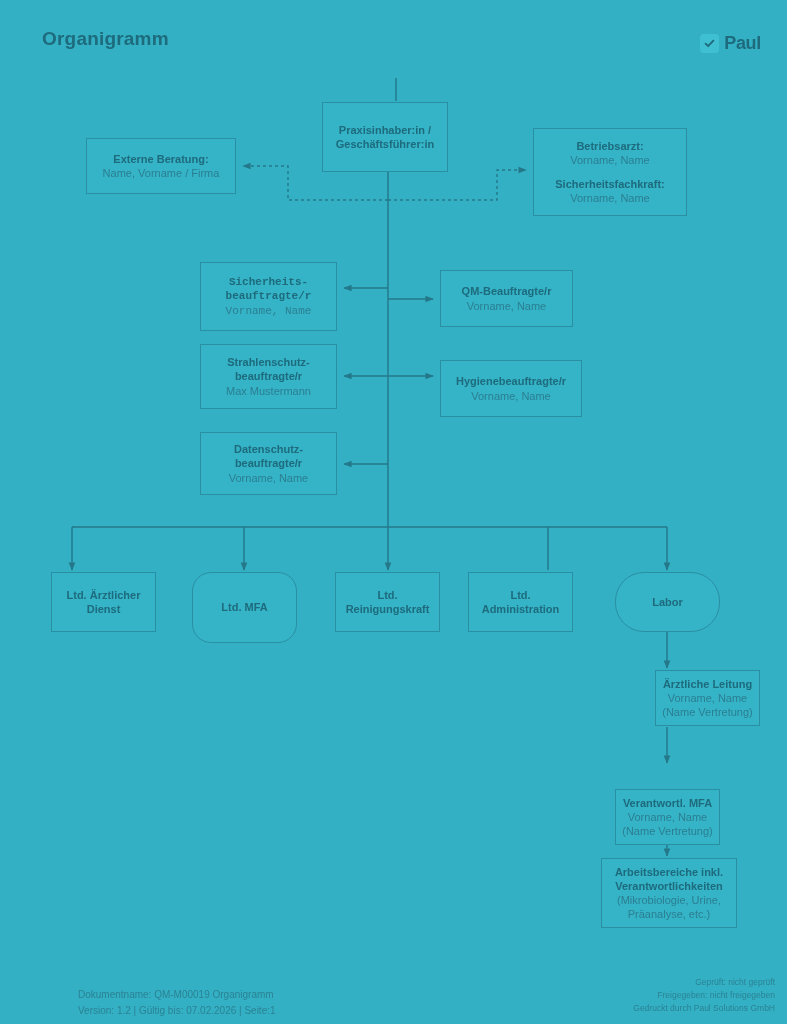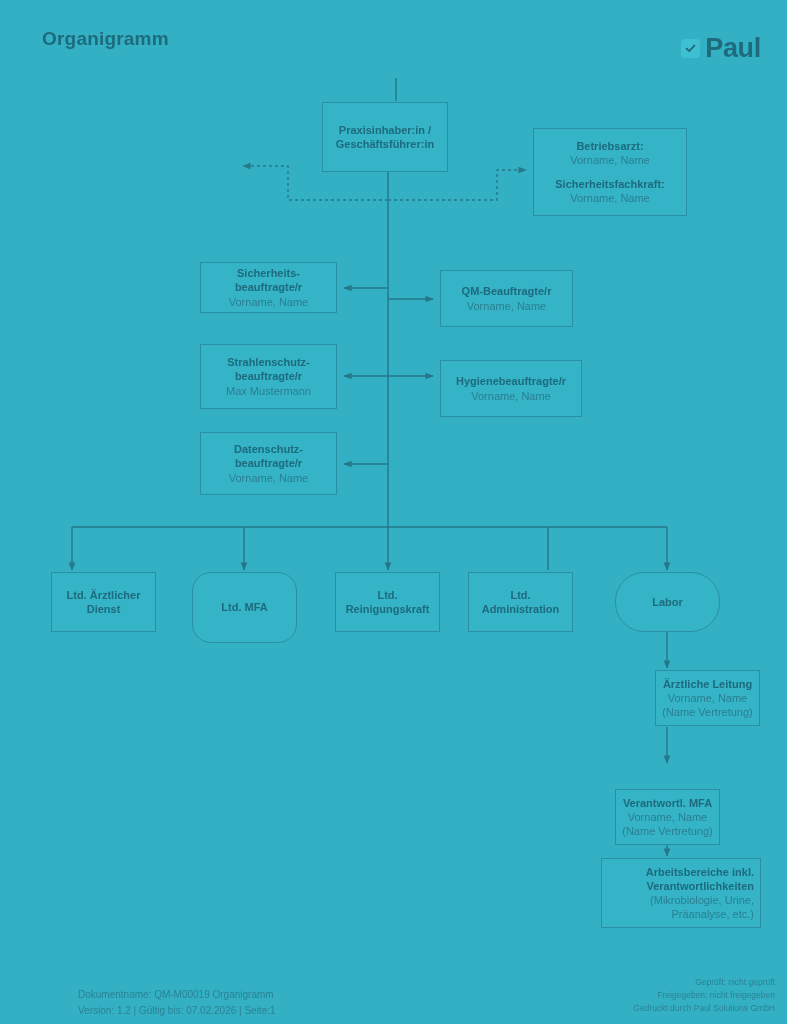--- a/index.html
+++ b/index.html
@@ -43,21 +43,21 @@
     width: 19px;
     height: 19px;
     border-radius: 4px;
     background: #3fc0d2;
     display: flex;
     align-items: center;
     justify-content: center;
   }
   #brand .logo-mark svg { display: block; }
   #brand .logo-text {
-    font-size: 27px;
+    font-size: 18px;
     font-weight: bold;
     color: #1d6b7c;
     letter-spacing: -0.3px;
   }
 
   
   #chart-canvas {
     position: absolute;
     left: 0;
     top: 0;
@@ -167,30 +167,34 @@
       <line x1="667" y1="727" x2="667" y2="763" marker-end="url(#arr)"></line>
       <line x1="667" y1="822" x2="667" y2="856" marker-end="url(#arr)"></line>
     </g>
   </svg>
 
   <div class="node" id="n-praxisinhaber" style="left: 322px; top: 102px; width: 126px; height: 70px;">
     <span class="ttl">Praxisinhaber:in /</span>
     <span class="ttl">Geschäftsführer:in</span>
   </div>
 
+  <div class="node" id="n-externe-beratung" style="left: 86px; top: 138px; width: 150px; height: 56px;">
+    <span class="ttl">Externe Beratung:</span>
+    <span class="sub">Name, Vorname / Firma</span>
+  </div>
 
   <div class="node" id="n-betriebsarzt" style="left: 533px; top: 128px; width: 154px; height: 88px;">
     <span class="ttl">Betriebsarzt:</span>
     <span class="sub">Vorname, Name</span>
     <span class="gap"></span>
     <span class="ttl">Sicherheitsfachkraft:</span>
     <span class="sub">Vorname, Name</span>
   </div>
 
-  <div class="node" id="n-sicherheitsbeauftragte" style="left: 200px; top: 262px; width: 137px; height: 51px;">
+  <div class="node" id="n-sicherheitsbeauftragte" style="left: 200px; top: 262px; width: 137px; height: 69px; font-family: Liberation Mono, monospace;">
     <span class="ttl">Sicherheits-</span>
     <span class="ttl">beauftragte/r</span>
     <span class="sub">Vorname, Name</span>
   </div>
 
   <div class="node" id="n-qm-beauftragte" style="left: 440px; top: 270px; width: 133px; height: 57px;">
     <span class="ttl">QM-Beauftragte/r</span>
     <span class="sub">Vorname, Name</span>
   </div>
 
@@ -239,21 +243,21 @@
     <span class="sub">Vorname, Name</span>
     <span class="sub">(Name Vertretung)</span>
   </div>
 
   <div class="node" id="n-verantwortl-mfa" style="left: 615px; top: 765px; width: 105px; height: 56px; margin-top: 24px;">
     <span class="ttl">Verantwortl. MFA</span>
     <span class="sub">Vorname, Name</span>
     <span class="sub">(Name Vertretung)</span>
   </div>
 
-  <div class="node" id="n-arbeitsbereiche" style="left: 601px; top: 858px; width: 160px; height: 70px; align-items: flex-end;">
+  <div class="node" id="n-arbeitsbereiche" style="left: 601px; top: 858px; width: 136px; height: 70px;">
     <span class="ttl">Arbeitsbereiche inkl.</span>
     <span class="ttl">Verantwortlichkeiten</span>
     <span class="sub">(Mikrobiologie, Urine,</span>
     <span class="sub">Präanalyse, etc.)</span>
   </div>
 
   <div id="footer-left">
     <div>Dokumentname: QM-M00019 Organigramm</div>
     <div>Version: 1.2 | Gültig bis: 07.02.2026 | Seite:1</div>
   </div>

